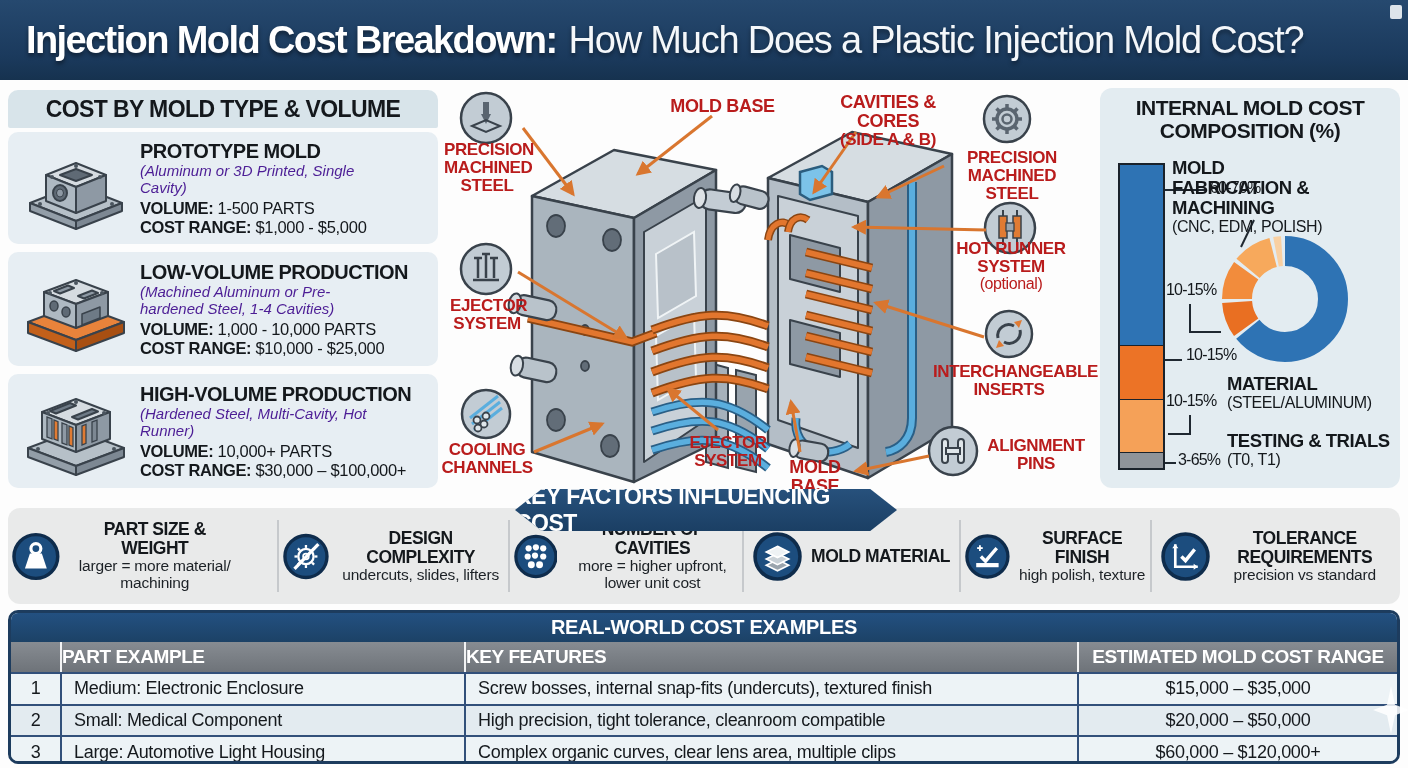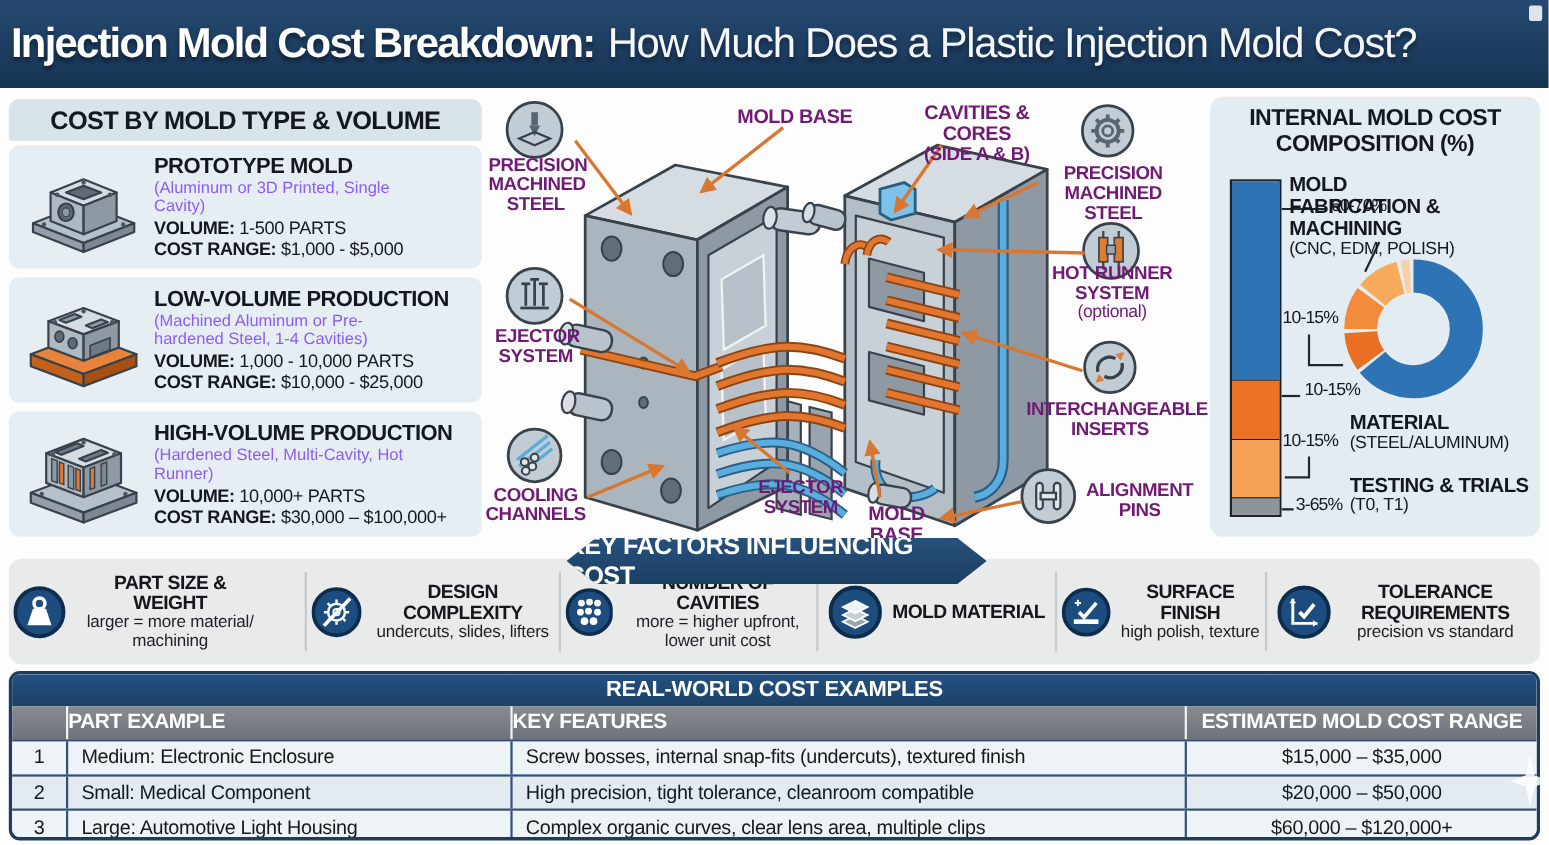--- a/index.html
+++ b/index.html
@@ -2,38 +2,38 @@
 <html><head>
 <meta charset="utf-8">
 <style>
   html,body{margin:0;padding:0;background:#ffffff;}
   .canvas{position:relative;width:1408px;height:768px;background:#fdfdfd;overflow:hidden;
           font-family:"Liberation Sans",sans-serif;color:#14181c;}
   .abs{position:absolute;}
 
   
   .hdr{left:0;top:0;width:1408px;height:80px;background:linear-gradient(180deg,#26496f 0%,#1b3a5d 70%,#16324f 100%);
-       display:flex;align-items:center;padding-left:10px;box-sizing:border-box;}
+       display:flex;align-items:center;padding-left:26px;box-sizing:border-box;}
   .hdr-bold{font-size:38px;font-weight:700;color:#fff;letter-spacing:-1.6px;text-shadow:0 3px 4px rgba(0,0,0,.45);white-space:pre;}
   .hdr-rest{font-size:38px;font-weight:400;color:#f4f7fa;letter-spacing:-1.2px;text-shadow:0 3px 4px rgba(0,0,0,.4);margin-left:12px;white-space:pre;}
   .corner-mark{right:6px;top:5px;width:12px;height:14px;background:#f2f5f8;opacity:.9;border-radius:2px;}
 
   
   .lp-title{left:8px;top:90px;width:430px;height:38px;background:#d8e4ea;border-radius:10px 10px 2px 2px;
             display:flex;align-items:center;justify-content:center;font-size:23px;font-weight:700;letter-spacing:-0.6px;}
   .card{left:8px;width:430px;background:#e7eef3;border-radius:10px;display:flex;align-items:center;box-sizing:border-box;padding:4px 8px 4px 4px;}
   .card-icon{width:128px;flex:0 0 128px;display:flex;align-items:center;justify-content:center;}
   .card-txt{flex:1;line-height:1.12;}
   .card-name{font-size:20px;font-weight:700;letter-spacing:-0.5px;}
-  .card-sub{font-size:15px;color:#8b5cf6;margin:1px 0 3px 0;line-height:1.1;}
+  .card-sub{font-size:15px;color:#4c1d95;margin:1px 0 3px 0;line-height:1.1;font-style:italic;}
   .card-line{font-size:16.5px;letter-spacing:-0.3px;}
   .card-line b{letter-spacing:-0.4px;}
 
   
-  .dlab{position:absolute;font-weight:700;font-size:17px;line-height:1.05;text-align:center;color:#701a75;letter-spacing:-0.4px;z-index:3;}
+  .dlab{position:absolute;font-weight:700;font-size:17px;line-height:1.05;text-align:center;color:#b91c1c;letter-spacing:-0.4px;z-index:3;}
   .dlab .sub{font-weight:400;font-size:16px;}
 
   
   .rp{left:1100px;top:88px;width:300px;height:400px;background:#e3ecf1;border-radius:12px;}
   .rp-title{left:1116px;top:96px;width:268px;text-align:center;font-size:21px;font-weight:700;letter-spacing:-0.5px;line-height:1.1;z-index:3;}
   .bar-wrap{left:1118px;top:163px;width:47px;height:307px;border:2px solid #1a222b;box-sizing:border-box;
             display:flex;flex-direction:column;z-index:2;background:#fff;}
   .bar-wrap div{width:100%;}
   .bar-wrap div + div{border-top:1.5px solid #1a222b;}
   .pct{position:absolute;font-size:16px;font-weight:400;letter-spacing:-0.8px;z-index:3;}

